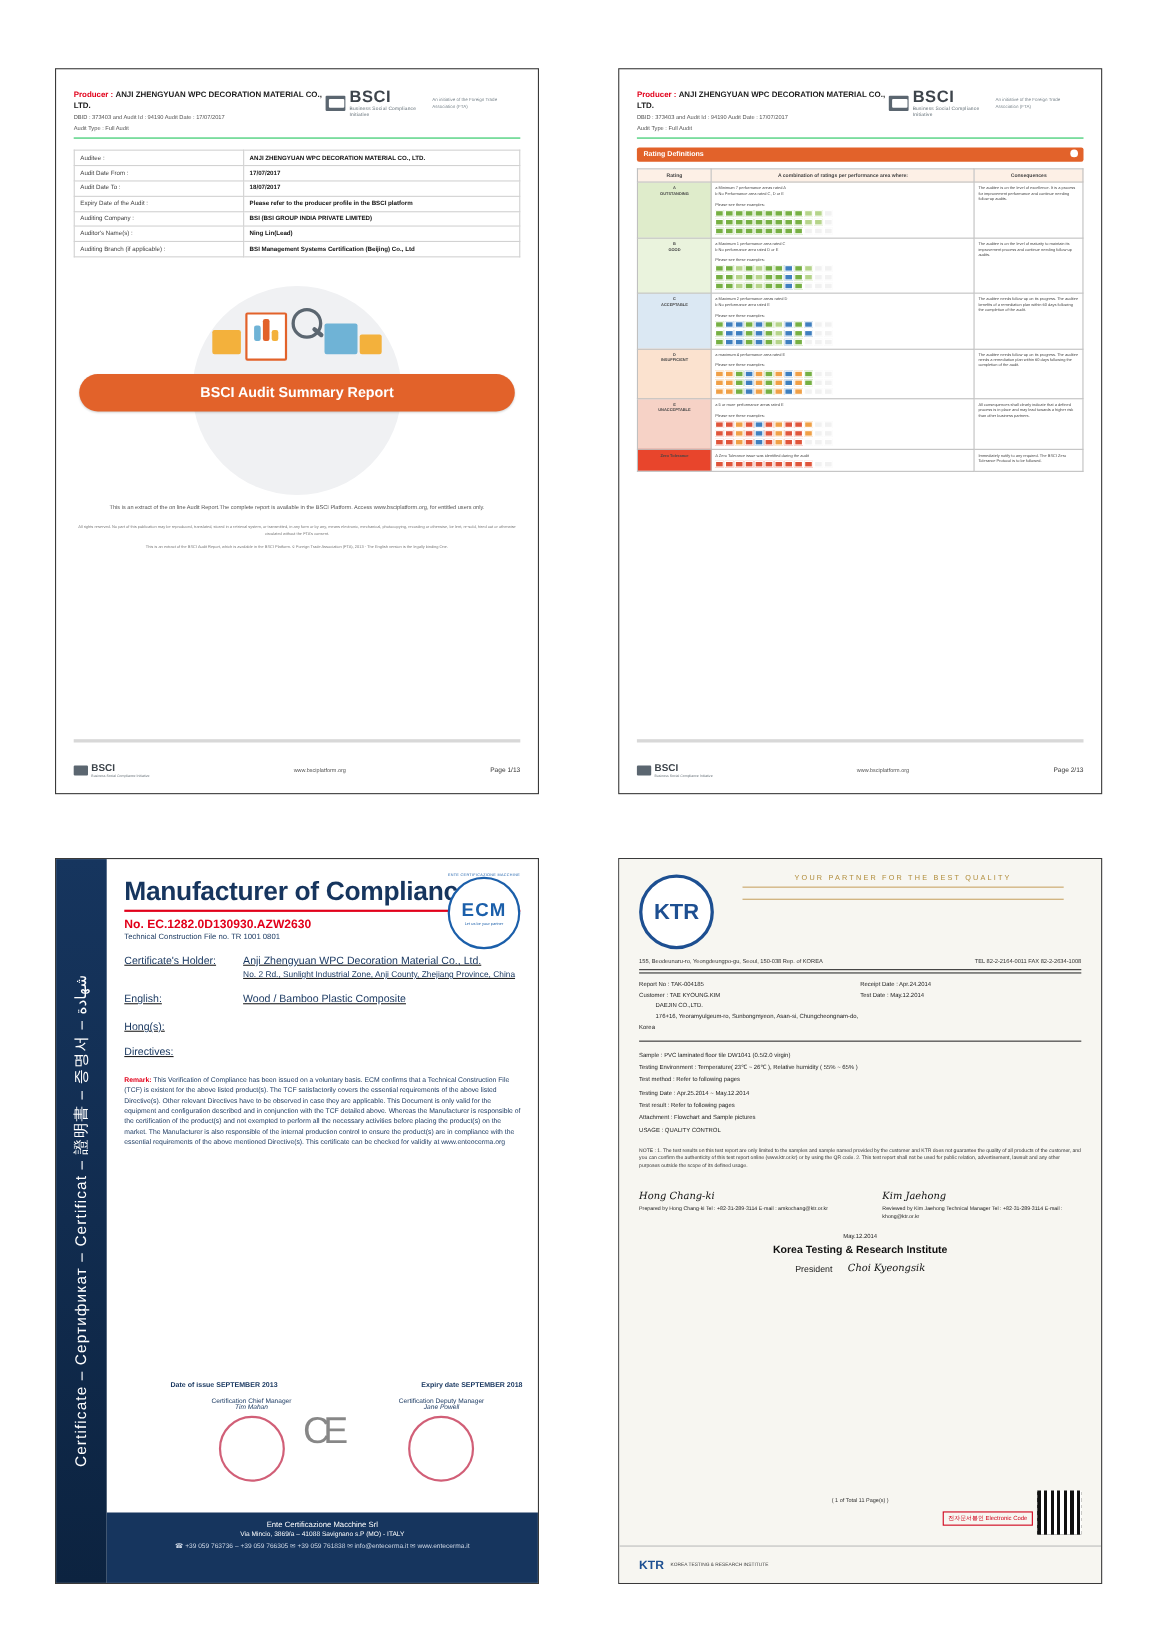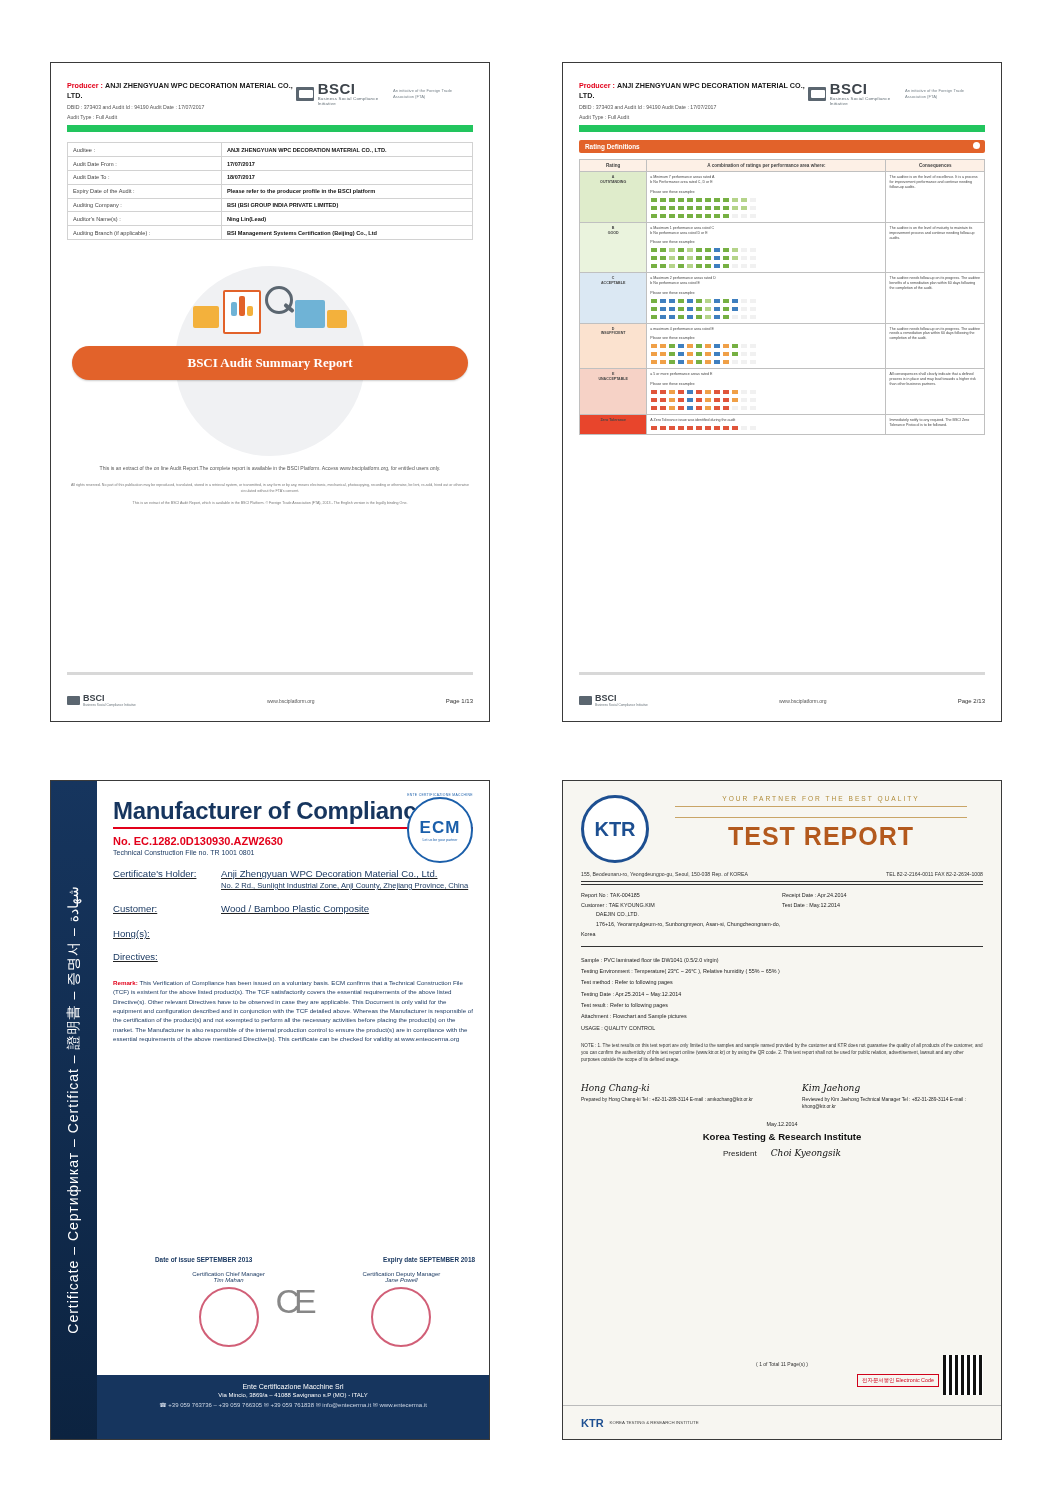--- a/index.html
+++ b/index.html
@@ -8,42 +8,42 @@
 
   
   .doc{position:absolute;background:#fff;border:1px solid #3a3a3a;box-sizing:border-box;overflow:hidden;}
   .doc1{left:50px;top:62px;width:440px;height:660px;}
   .doc2{left:562px;top:62px;width:440px;height:660px;}
   .doc3{left:50px;top:780px;width:440px;height:660px;}
   .doc4{left:562px;top:780px;width:440px;height:660px;}
 
   
   .inner{position:absolute;left:16px;right:16px;top:18px;bottom:16px;}
-  .bsci-head{display:flex;justify-content:space-between;align-items:flex-start;border-bottom:7px solid #22c55e;padding-bottom:4px;}
+  .bsci-head{display:flex;justify-content:space-between;align-items:flex-start;border-bottom:1px solid #22c55e;padding-bottom:4px;}
   .prod-line{font-size:7.2px;line-height:1.45;}
   .prod-label{color:#e2001a;font-weight:bold;}
   .prod-name{font-weight:bold;color:#1a1a1a;}
   .meta{font-size:5.2px;color:#555;line-height:1.5;margin-top:2px;}
   .bsci-logo{display:flex;align-items:center;gap:4px;}
   .bsci-mark{width:20px;height:14px;background:#5b6670;border-radius:1px;position:relative;}
   .bsci-mark:after{content:"";position:absolute;left:3px;top:3px;width:14px;height:8px;background:#fff;border-radius:1px;}
   .bsci-word{font-size:15px;font-weight:bold;letter-spacing:.5px;color:#3d444b;line-height:1;}
   .bsci-sub{font-size:4.4px;color:#5e6a72;letter-spacing:.2px;}
   .bsci-tag{font-size:4.1px;color:#7a858c;max-width:80px;line-height:1.25;}
 
   table.kv{width:100%;border-collapse:collapse;margin-top:10px;}
   table.kv td{border:1px solid #d2d2d2;font-size:5.6px;padding:3.4px 5px;color:#333;}
   table.kv td.k{width:38%;color:#444;}
   table.kv td.v{font-weight:bold;color:#111;}
 
   .illu{position:relative;margin-top:22px;height:150px;}
   .circle{position:absolute;left:50%;top:4px;transform:translateX(-50%);width:190px;height:190px;border-radius:50%;background:#f0f1f3;}
   .icons{position:absolute;left:50%;top:18px;transform:translateX(-50%);width:170px;height:70px;}
   .ic{position:absolute;border-radius:2px;}
-  .banner{position:absolute;left:5px;right:5px;top:84px;height:34px;border-radius:18px;background:#e2622a;display:flex;align-items:center;justify-content:center;color:#fff;font-size:13px;font-weight:bold;box-shadow:0 1px 2px rgba(0,0,0,.2);font-family:Liberation Serif, serif;}
+  .banner{position:absolute;left:5px;right:5px;top:84px;height:34px;border-radius:18px;background:#e2622a;display:flex;align-items:center;justify-content:center;color:#fff;font-size:13px;font-weight:bold;box-shadow:0 1px 2px rgba(0,0,0,.2);}
 
   .legal{margin-top:52px;text-align:center;color:#555;}
   .legal .l1{font-size:5.1px;line-height:1.6;}
   .legal .l2{font-size:3.6px;line-height:1.7;margin-top:10px;color:#777;}
   .legal .l3{font-size:3.6px;line-height:1.7;margin-top:6px;color:#777;}
 
   .footrule{position:absolute;left:16px;right:16px;bottom:46px;height:3px;background:#d8d8d8;}
   .foot{position:absolute;left:16px;right:16px;bottom:14px;display:flex;align-items:center;justify-content:space-between;}
   .foot .url{font-size:5px;color:#555;}
   .foot .pg{font-size:6px;color:#333;}
@@ -584,21 +584,21 @@
       <div class="voc-rule"></div>
       <div class="cert-no">No. EC.1282.0D130930.AZW2630</div>
       <div class="cert-file">Technical Construction File no. TR 1001 0801</div>
 
       <div id="d3fields">
           <div class="frow">
             <div class="flab">Certificate's Holder:</div>
             <div class="fval">Anji Zhengyuan WPC Decoration Material Co., Ltd.<div class="sm">No. 2 Rd., Sunlight Industrial Zone, Anji County, Zhejiang Province, China</div></div>
           </div>
           <div class="frow">
-            <div class="flab">Customer:</div>
+            <div class="flab">English:</div>
             <div class="fval">Wood / Bamboo Plastic Composite</div>
           </div>
           <div class="frow">
             <div class="flab">Hong(s):</div>
           </div>
           <div class="frow">
             <div class="flab">Directives:</div>
           </div>
         </div>
 
@@ -635,21 +635,20 @@
     </div>
   </div>
 
   <div class="doc doc4">
     <div class="ktr-body">
       <div class="ktr-top">
         <div class="ktr-seal">KTR</div>
         <div class="ktr-title-wrap">
           <div class="ktr-part">YOUR PARTNER FOR THE BEST QUALITY</div>
           <div class="ktr-orn"></div>
-          <div class="ktr-title">TEST REPORT</div>
         </div>
       </div>
 
       <div class="ktr-addr">
         <div>155, Beodeunaru-ro, Yeongdeungpo-gu, Seoul, 150-038 Rep. of KOREA</div>
         <div>TEL 82-2-2164-0011    FAX 82-2-2634-1008</div>
       </div>
       <div class="ktr-rule"></div>
       <div class="ktr-rule2"></div>
 

